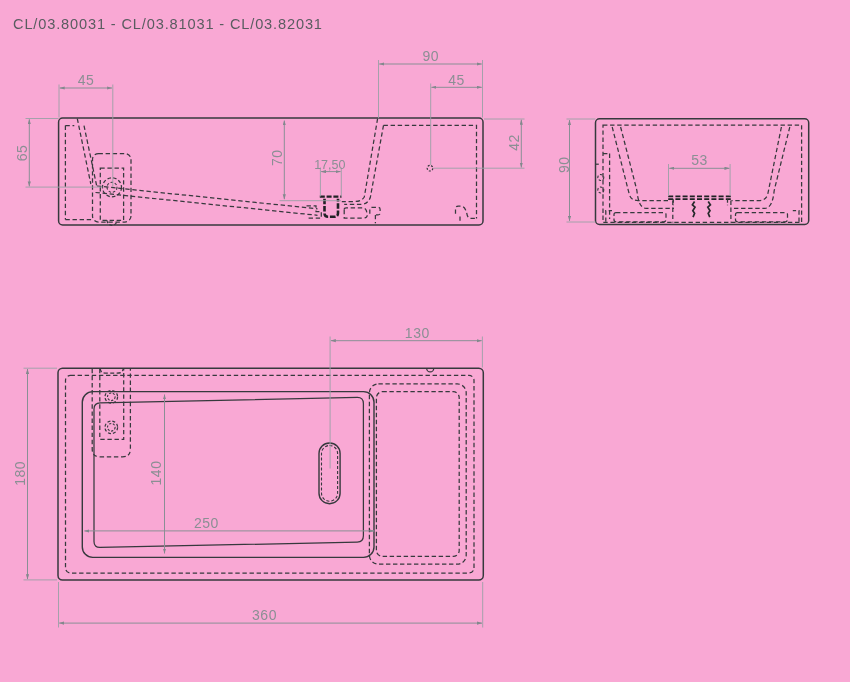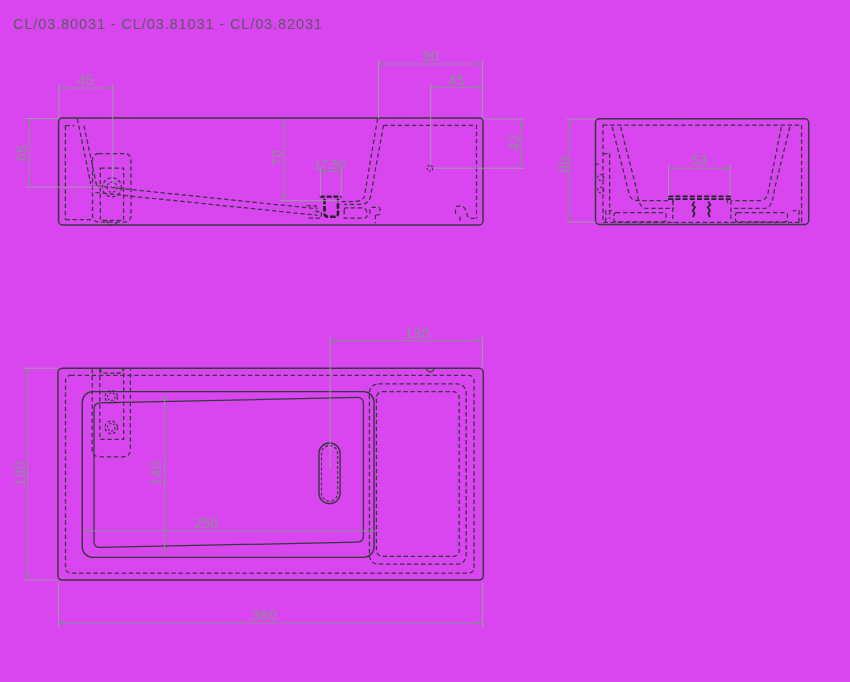--- a/index.html
+++ b/index.html
@@ -1,16 +1,16 @@
 <!DOCTYPE html>
 <html><head>
 <meta charset="utf-8">
 <style>
   html,body{margin:0;padding:0;background:#ffffff;}
-  .wrap{width:850px;height:682px;position:relative;overflow:hidden;background:#d946ef;}
+  .wrap{width:850px;height:682px;position:relative;overflow:hidden;background:#f9a8d4;}
   svg text{font-family:"Liberation Sans",sans-serif;}
   .dimt{fill:#8b8f94;font-size:14px;letter-spacing:0.5px;}
 </style>
 </head>
 <body>
 <div class="wrap">
 <svg width="850" height="682" viewBox="0 0 850 682" xmlns="http://www.w3.org/2000/svg">
 <defs>
   <marker id="ar" viewBox="0 0 10 10" refX="9.4" refY="5" markerWidth="5.2" markerHeight="3.6" orient="auto-start-reverse" markerUnits="userSpaceOnUse" preserveAspectRatio="none">
     <path d="M0,0.6 L10,5 L0,9.4 Z" fill="#83888d"></path>

